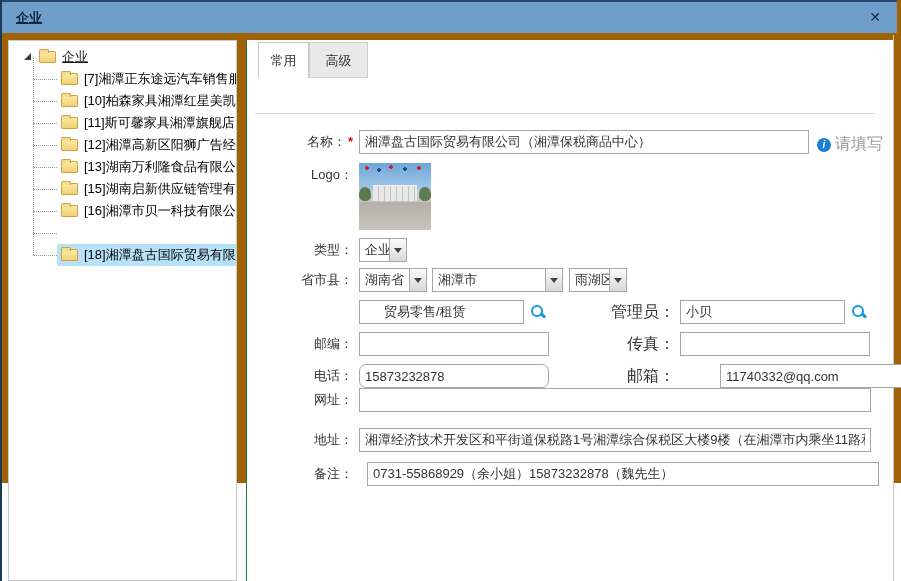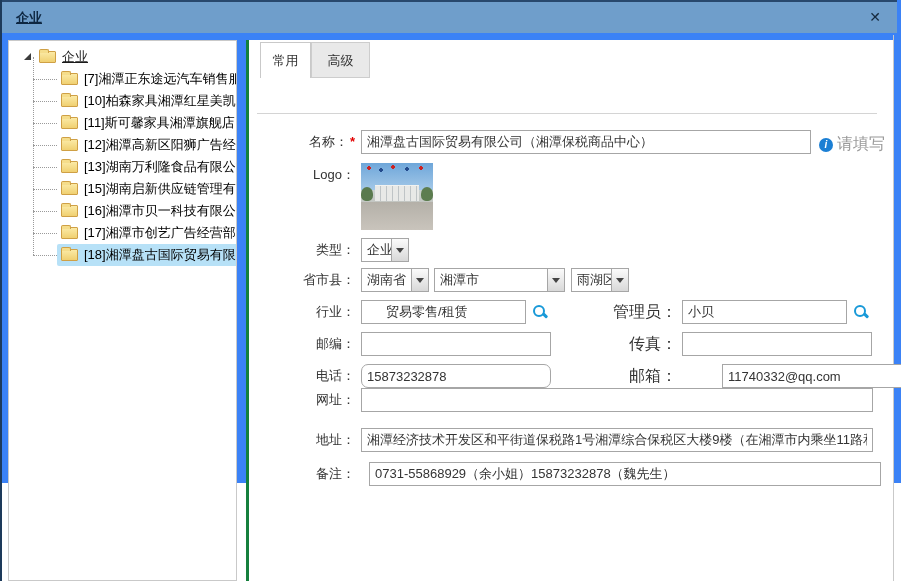--- a/index.html
+++ b/index.html
@@ -1,18 +1,18 @@
 <!DOCTYPE html>
 <html><head>
 <meta charset="utf-8">
 <style>
   * { margin:0; padding:0; box-sizing:border-box; }
   html,body { width:901px; height:581px; background:#fff; overflow:hidden;
               font-family:"Liberation Sans","DejaVu Sans",sans-serif; }
-  #window { position:relative; width:901px; height:483px; background:#3b82f6; }
+  #window { position:relative; width:901px; height:483px; background:#a16207; }
 
   
   .edge-top   { position:absolute; left:0; top:0; width:897px; height:2px; background:#28486d; }
   .edge-left  { position:absolute; left:0; top:0; width:2px; height:581px; background:#1d3a5a; }
   .edge-right { position:absolute; left:893px; top:35px; width:1px; height:546px; background:#c9c9c9; }
   .titlebar { position:absolute; left:2px; top:2px; width:895px; height:31px; background:#6f9ecb; }
   .titlebar .title { position:absolute; left:14px; top:0; line-height:31px; font-size:13px;
                      font-weight:bold; color:#0e2742; text-decoration:underline; }
   .titlebar .close { position:absolute; right:16px; top:0; line-height:31px; font-size:14px;
                      font-weight:900; color:#16293d; cursor:pointer; }
@@ -33,21 +33,21 @@
             background:#f5dd8b; border:1px solid #cfa045; border-bottom:none; border-radius:2px 2px 0 0; }
   .expand { position:absolute; left:15px; top:7px; width:0; height:0;
             border-left:7px solid transparent; border-bottom:7px solid #3c3c3c; }
   .vline { position:absolute; left:24px; top:16px; height:198px; width:0;
            border-left:1px dotted #9a9a9a; }
   .trow .stub { position:absolute; left:24px; top:11px; width:24px; height:0;
            border-top:1px dotted #9a9a9a; }
 
   
   .main-panel { position:absolute; left:246px; top:40px; width:647px; height:541px;
-                background:#fff; border-left:3px solid #15803d;text-decoration:underline; }
+                background:#fff; border-left:1px solid #15803d;text-decoration:underline; }
   .tab { position:absolute; top:2px; height:36px; line-height:35px; font-size:13px;
          text-align:center; cursor:pointer; color:#333; }
   .tab.active { left:11px; width:51px; background:#fff; border:1px solid #c9c9c9;
                 border-bottom:none; z-index:2; }
   .tab.inactive { left:62px; width:59px; background:#e9e9e9; border:1px solid #cdcdcd; }
   .tab-divider { position:absolute; left:8px; top:73px; width:620px; height:1px; background:#d4d4d4; }
 
   
   .row { position:absolute; left:0; width:100%; height:26px; }
   .flabel { position:absolute; left:0; top:0; width:106px; text-align:right;
@@ -169,24 +169,20 @@
     </div>
     <div class="trow" style="top:159px">
       <span class="stub"></span>
       <span class="item-inner">
           <span class="folder"></span>
         <span class="tlabel">[16]湘潭市贝一科技有限公司</span>
         </span>
     </div>
     <div class="trow" style="top:181px">
       <span class="stub"></span>
-      <span class="item-inner">
-          <span class="folder"></span>
-        <span class="tlabel">[17]湘潭市创艺广告经营部</span>
-        </span>
     </div>
     <div class="trow selected" style="top:203px">
       <span class="stub"></span>
       <span class="item-inner">
           <span class="folder"></span>
         <span class="tlabel">[18]湘潭盘古国际贸易有限公司</span>
         </span>
     </div>
   </div>
 
@@ -233,21 +229,20 @@
         <span class="ctxt">湘潭市</span>
         <span class="cbtn"></span>
       </div>
       <div class="combo" style="left:322px;width:58px">
         <span class="ctxt">雨湖区</span>
         <span class="cbtn"></span>
       </div>
     </div>
 
     <div class="row" style="top:260px">
-      <span class="flabel">行业：</span>
       <input class="inp" style="left: 112px; width: 165px; padding-left: 24px;" value="贸易零售/租赁">
       <span class="mag" style="left:284px"></span>
       <span class="flabel2">管理员：</span>
       <input class="inp" style="left: 433px; width: 165px;" value="小贝">
       <span class="mag" style="left:605px"></span>
     </div>
 
     <div class="row" style="top:292px">
       <span class="flabel">邮编：</span>
       <input class="inp" style="left: 112px; width: 190px;" value="">

